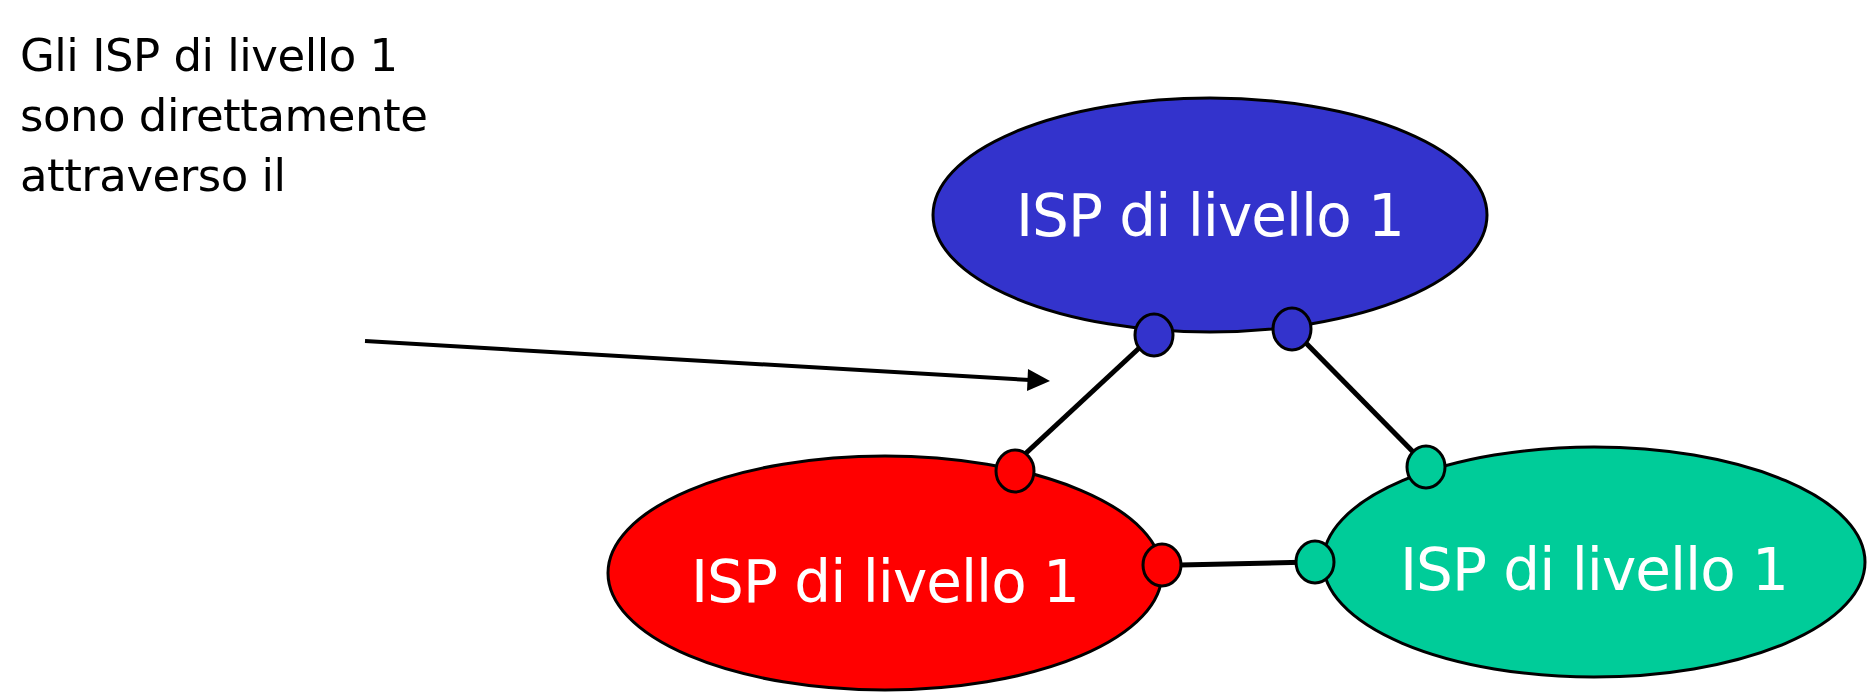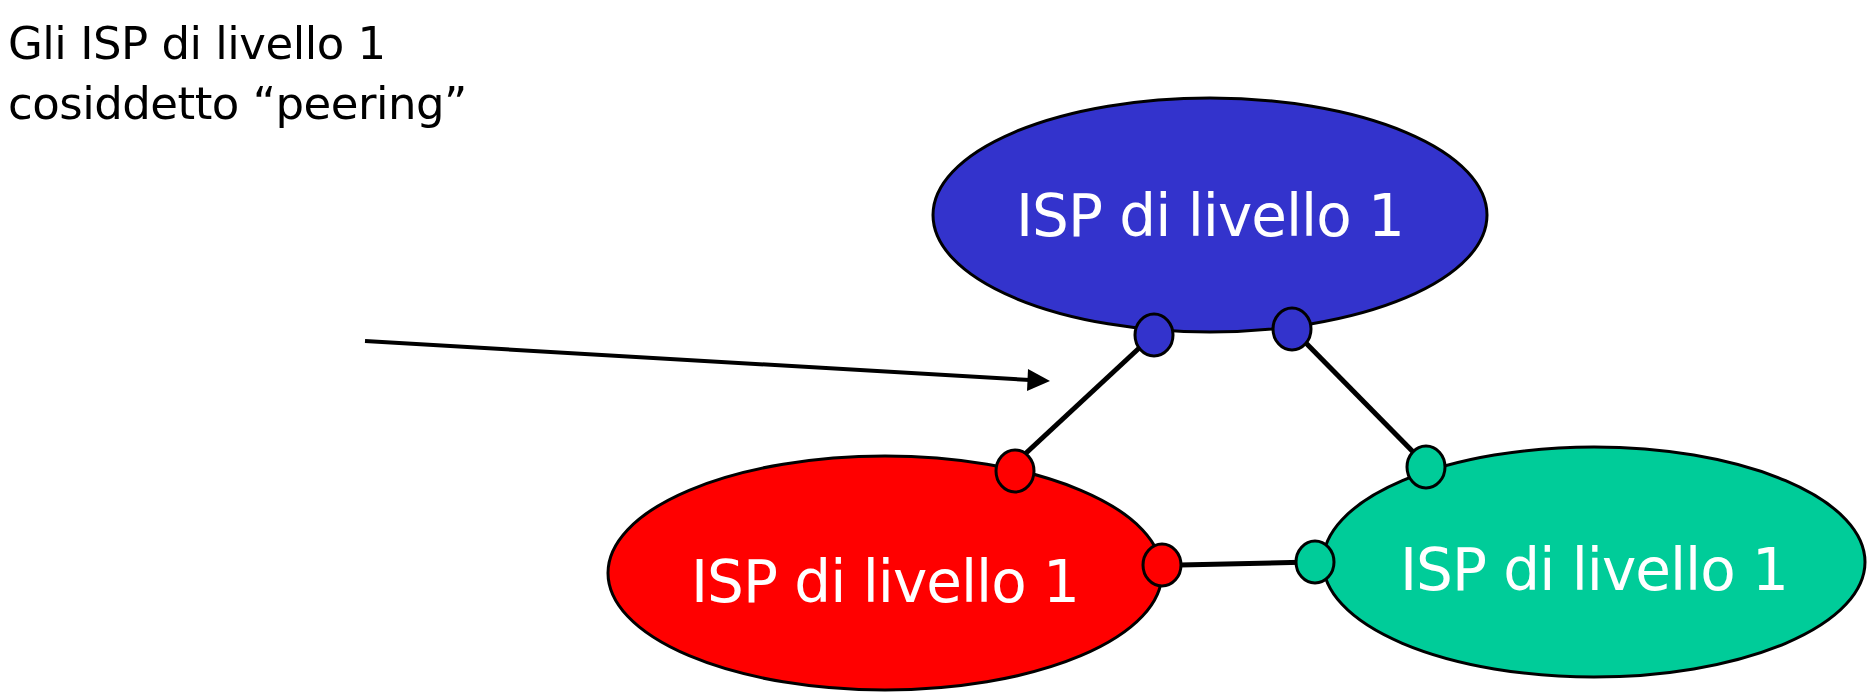--- a/index.html
+++ b/index.html
@@ -11,21 +11,21 @@
       width: 1872px;
       height: 700px;
       position: relative;
       overflow: hidden;
       font-family: "DejaVu Sans", sans-serif;
     }
     .caption {
       position: absolute;
       left: 8px;
       top: 14px;
-      margin: 0;
+      margin: 12px;
       font-family: "DejaVu Sans", sans-serif;
       font-size: 45px;
       line-height: 60px;
       color: #000000;
       letter-spacing: -0.5px;
     }
     .caption .line {
       display: block;
       white-space: nowrap;
     }
@@ -39,21 +39,22 @@
       font-size: 58px;
       fill: #ffffff;
       letter-spacing: -1px;
     }
   </style>
 </head>
 <body>
 
 <div class="caption">
   <span class="line">Gli ISP di livello 1</span>
-  <span class="line">cosiddetto “peering”</span>
+  <span class="line">sono direttamente</span>
+  <span class="line">attraverso il</span>
 </div>
 
 <svg class="diagram" width="1872" height="700" viewBox="0 0 1872 700">
   <defs>
     <marker id="arrowhead" markerWidth="10" markerHeight="10" refX="8" refY="5" orient="auto" markerUnits="userSpaceOnUse" viewBox="0 0 10 10">
       <path d="M0,0 L10,5 L0,10 z" fill="#000"></path>
     </marker>
   </defs>
 
   <g>

